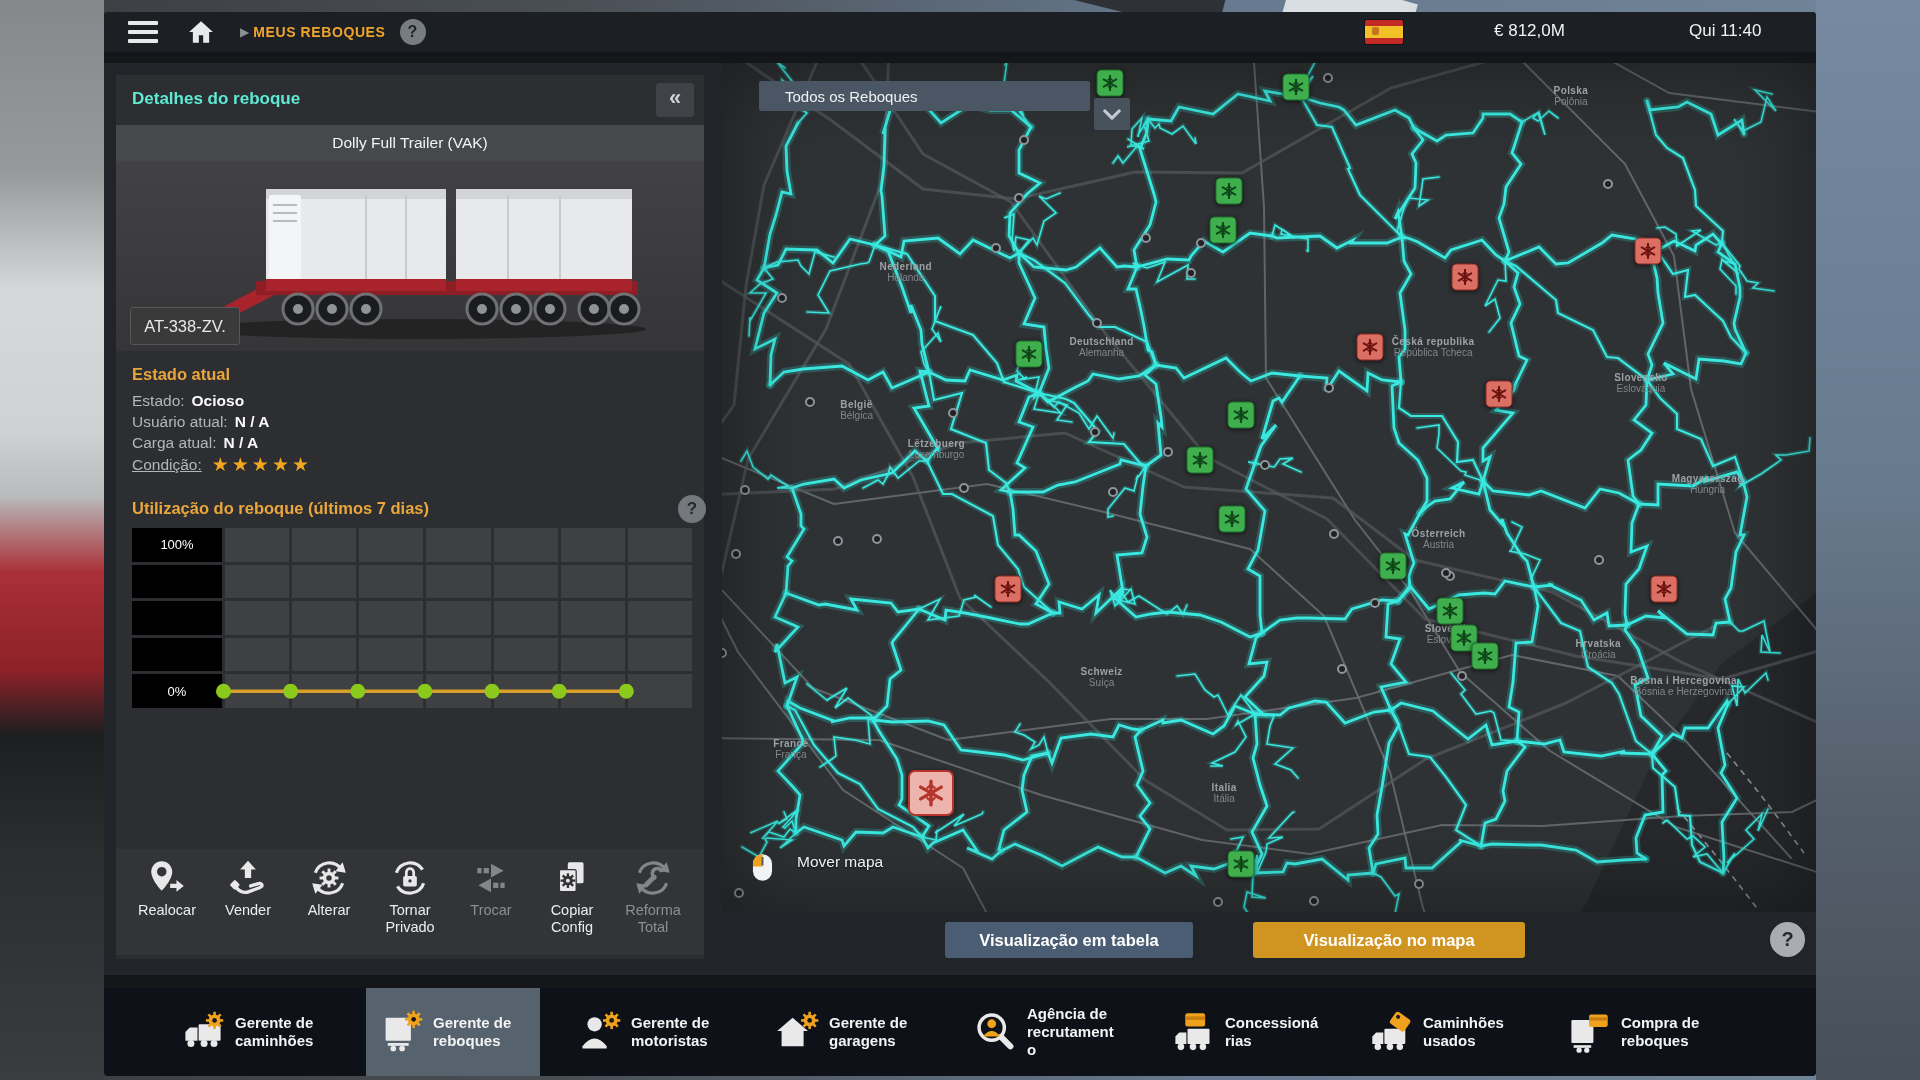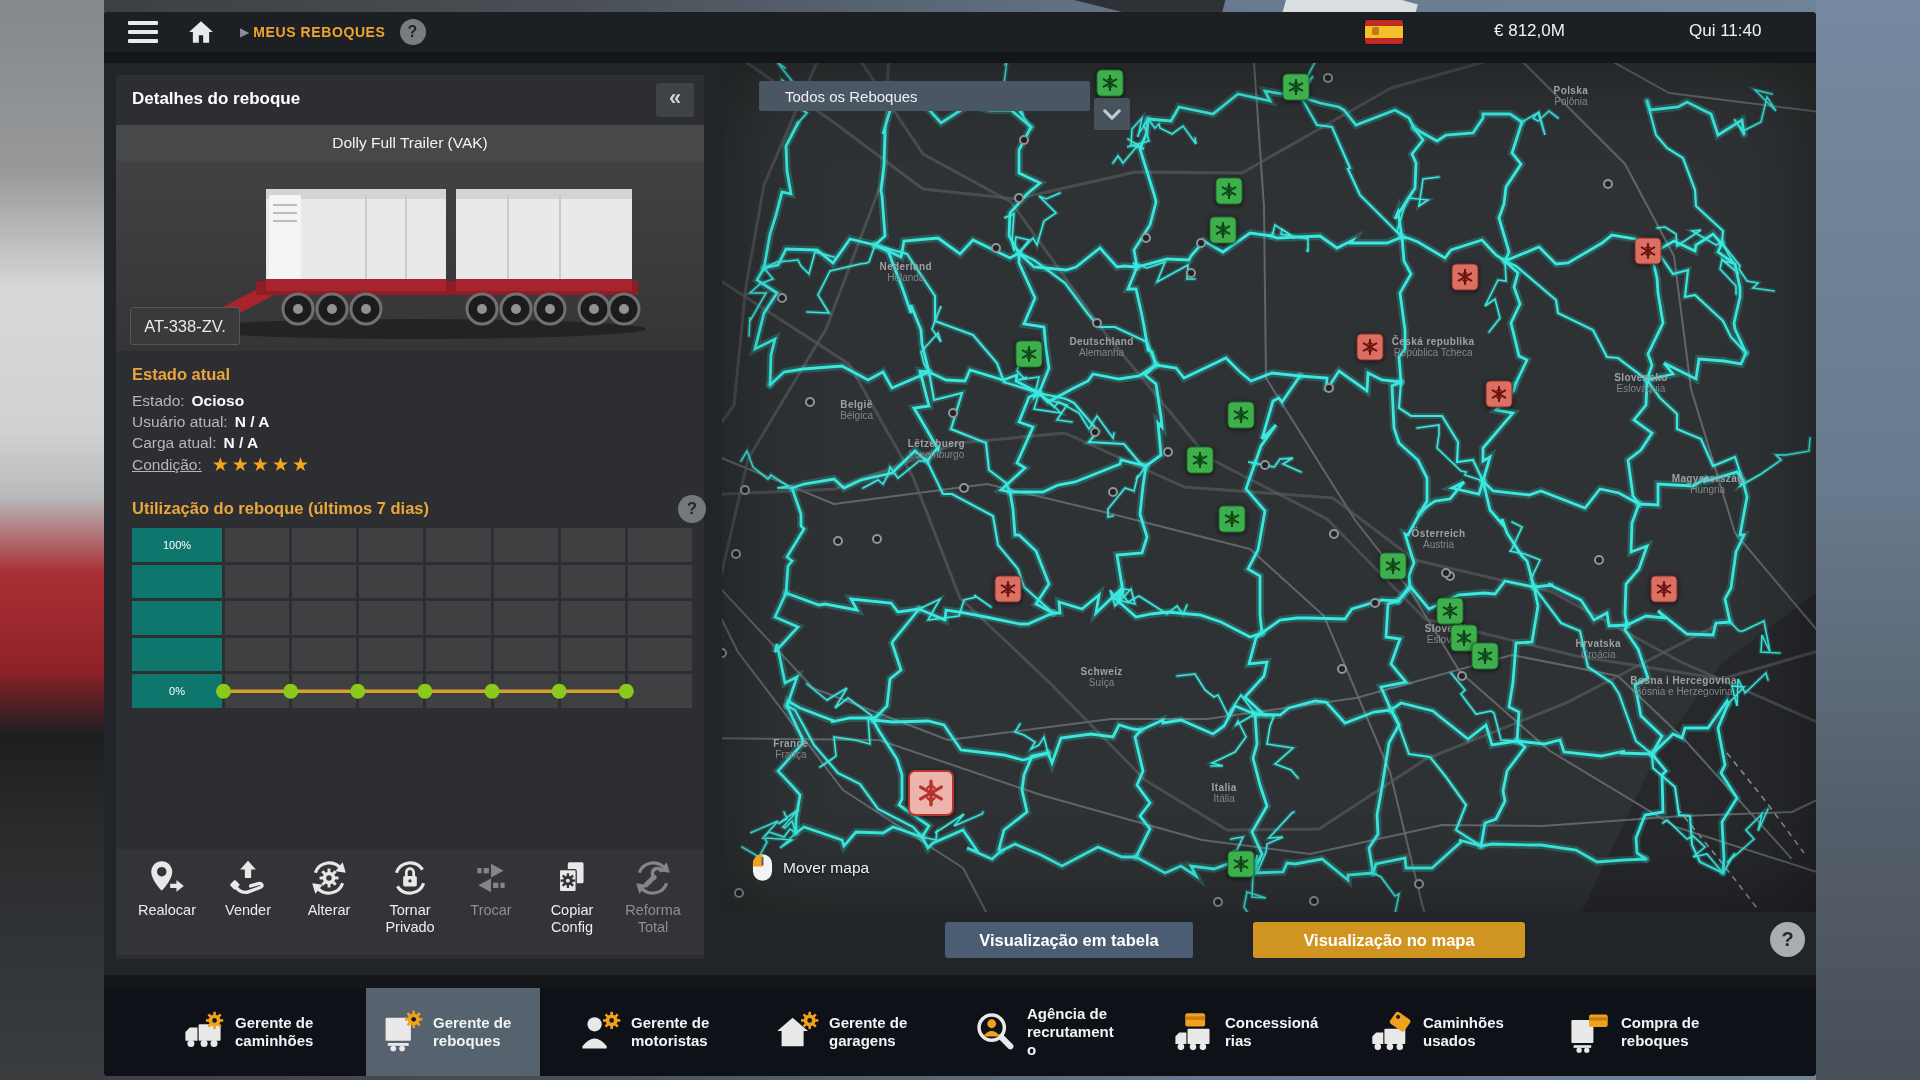--- a/index.html
+++ b/index.html
@@ -33,21 +33,21 @@
   .flag .r{flex:1;background:#c02a23;}
   .flag .y{flex:2;background:#f2c027;position:relative;}
   .flag .y i{position:absolute;left:7px;top:1px;width:7px;height:8px;background:#c4771c;border-radius:2px;}
   .money{position:absolute;left:1390px;top:9px;color:#f2f3f4;font-size:17px;}
   .clock{position:absolute;left:1585px;top:9px;color:#f2f3f4;font-size:17px;}
   
   .content{position:absolute;left:0;top:51px;width:1712px;height:912px;background:#212428;}
   
   .panel{position:absolute;left:12px;top:12px;width:588px;height:884px;background:#2c2e31;}
   .panel-header{position:relative;height:50px;}
-  .panel-title{position:absolute;left:16px;top:14px;color:#ffffff;font-size:17px;font-weight:bold;}
+  .panel-title{position:absolute;left:16px;top:14px;color:#5eead4;font-size:17px;font-weight:bold;}
   .collapse-btn{position:absolute;right:10px;top:8px;width:38px;height:34px;background:#3f4347;border-radius:3px;
     color:#d0d3d6;font-size:22px;font-weight:bold;display:flex;align-items:center;justify-content:center;cursor:pointer;line-height:0;padding-bottom:4px;}
   .name-bar{height:36px;background:#474849;display:flex;align-items:center;justify-content:center;
     color:#f2f3f4;font-size:15.5px;}
   .image-box{position:relative;height:190px;background:linear-gradient(#424244,#353537);overflow:hidden;}
   .plate{position:absolute;left:14px;bottom:6px;width:110px;height:38px;background:#3a3a3b;border:1px solid #57575a;
     border-radius:3px;color:#e8e8e8;font-size:16.5px;display:flex;align-items:center;justify-content:center;}
   .section{padding:0 16px;}
   .sec-title{color:#eaa63c;font-size:16.5px;font-weight:bold;margin:14px 0 6px 0;}
   .info-row{display:flex;gap:7px;font-size:15.5px;line-height:21px;}
@@ -56,21 +56,21 @@
   .cond-row{display:flex;gap:10px;align-items:center;font-size:15.5px;line-height:24px;}
   .cond-row .lbl{color:#b4b6b8;text-decoration:underline;}
   .stars{color:#f2a71f;font-size:19px;letter-spacing:3px;}
   .util-head{position:relative;margin-top:22px;}
   .util-head .sec-title{margin-bottom:10px;}
   .util-help{position:absolute;right:-2px;top:-4px;width:28px;height:28px;font-size:17px;background:#73787d;color:#26282c;}
   .chart{position:relative;width:560px;height:180px;margin-left:16px;}
   .chart-grid{position:absolute;inset:0;display:grid;grid-template-columns:90px repeat(7,1fr);
     grid-template-rows:repeat(5,1fr);gap:3px;background:#2c2e31;}
   .chart-grid .cell{background:#3e4042;}
-  .chart-grid .cell.lab{background:#0f766e;color:#fff;font-size:11px;display:flex;align-items:center;justify-content:center;}
+  .chart-grid .cell.lab{background:#000000;color:#fff;font-size:13px;display:flex;align-items:center;justify-content:center;}
   .chart-svg{position:absolute;inset:0;pointer-events:none;}
   
   .actions{position:absolute;left:0;bottom:4px;width:100%;height:106px;background:#323437;
     display:flex;justify-content:space-between;padding:8px 12px 6px 12px;}
   .action-btn{width:78px;display:flex;flex-direction:column;align-items:center;cursor:pointer;}
   .action-btn .aicon{width:42px;height:42px;}
   .action-btn .alabel{margin-top:3px;color:#eceded;font-size:14.5px;text-align:center;line-height:17px;}
   .action-btn.disabled{cursor:default;}
   .action-btn.disabled .aicon{opacity:.45;}
   .action-btn.disabled .alabel{color:#8d8f91;}
@@ -85,21 +85,21 @@
     display:flex;align-items:center;justify-content:center;box-shadow:0 1px 4px rgba(0,0,0,.55);cursor:pointer;}
   .marker svg{width:17px;height:17px;}
   .marker.green{background:#3fae4d;border:1px solid #1e6e2a;color:#10471a;}
   .marker.red{background:#dc6f64;border:1px solid #8e2c25;color:#6b1410;}
   .marker.selected{width:46px;height:46px;border-radius:7px;background:#edb4ad;border:2px solid #b5352c;color:#b5352c;z-index:5;}
   .marker.selected svg{width:28px;height:28px;}
   .dropdown{position:absolute;left:37px;top:18px;width:331px;height:30px;background:#4a5663;z-index:6;
     display:flex;align-items:center;padding-left:26px;color:#eef1f3;font-size:15px;cursor:pointer;border-radius:2px;}
   .drop-arrow{position:absolute;left:372px;top:35px;width:36px;height:32px;background:#47525c;z-index:6;
     display:flex;align-items:center;justify-content:center;cursor:pointer;border-radius:2px;}
-  .mover{position:absolute;left:30px;top:790px;display:flex;align-items:center;gap:10px;z-index:6;}
+  .mover{position:absolute;left:30px;top:790px;display:flex;align-items:flex-start;gap:24px;z-index:6;}
   .mover .mtxt{color:#f0f1f2;font-size:15.5px;text-shadow:0 1px 2px rgba(0,0,0,.8);}
   
   .viewbtn{position:absolute;height:36px;border-radius:3px;display:flex;align-items:center;justify-content:center;
     color:#fff;font-size:16.5px;font-weight:bold;cursor:pointer;}
   .viewbtn.table{left:841px;top:859px;width:248px;background:#4a5d72;}
   .viewbtn.mapv{left:1149px;top:859px;width:272px;background:#cf9520;}
   .content .help-circle.big{position:absolute;left:1666px;top:859px;width:35px;height:35px;font-size:20px;
     background:#a9adb1;color:#26282c;}
   
   .nav{position:absolute;left:0;top:976px;width:1712px;height:88px;background:#0e1117;border-radius:0 0 4px 4px;

